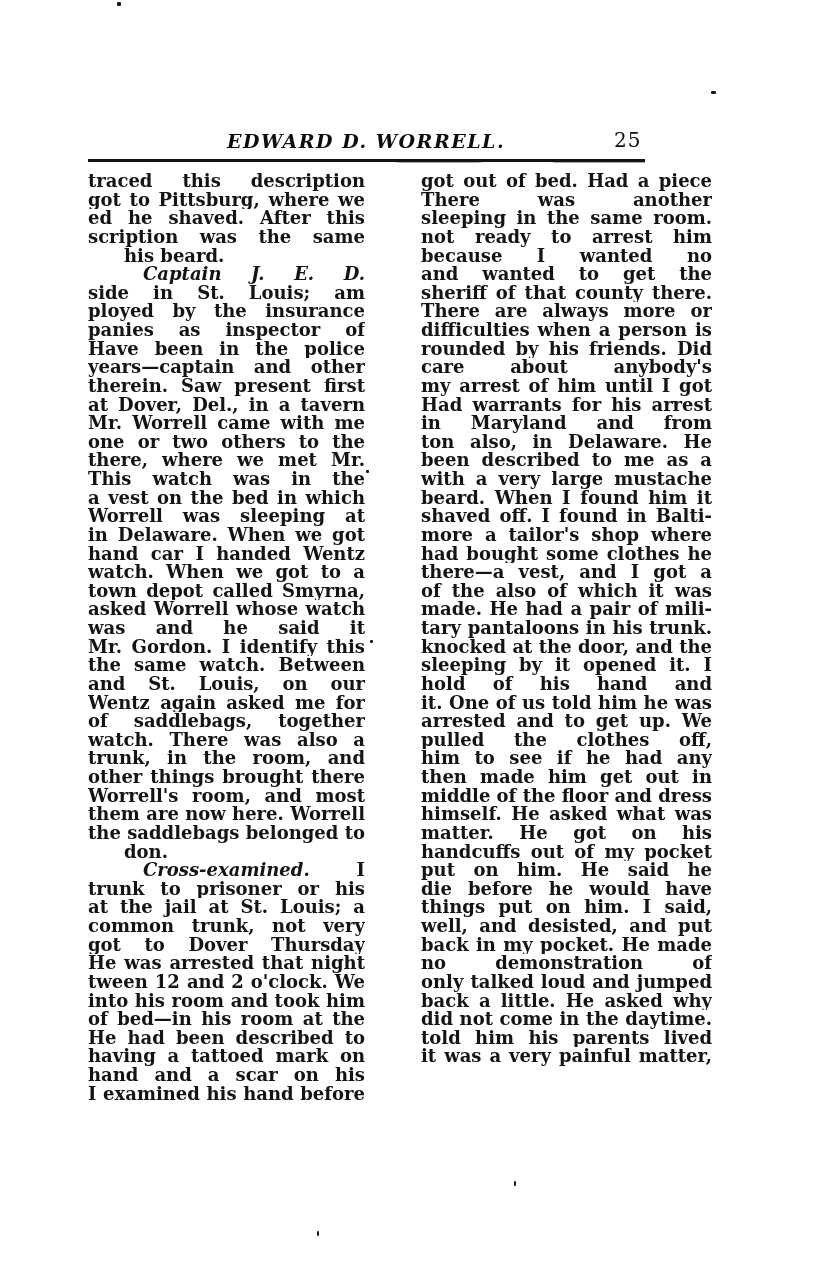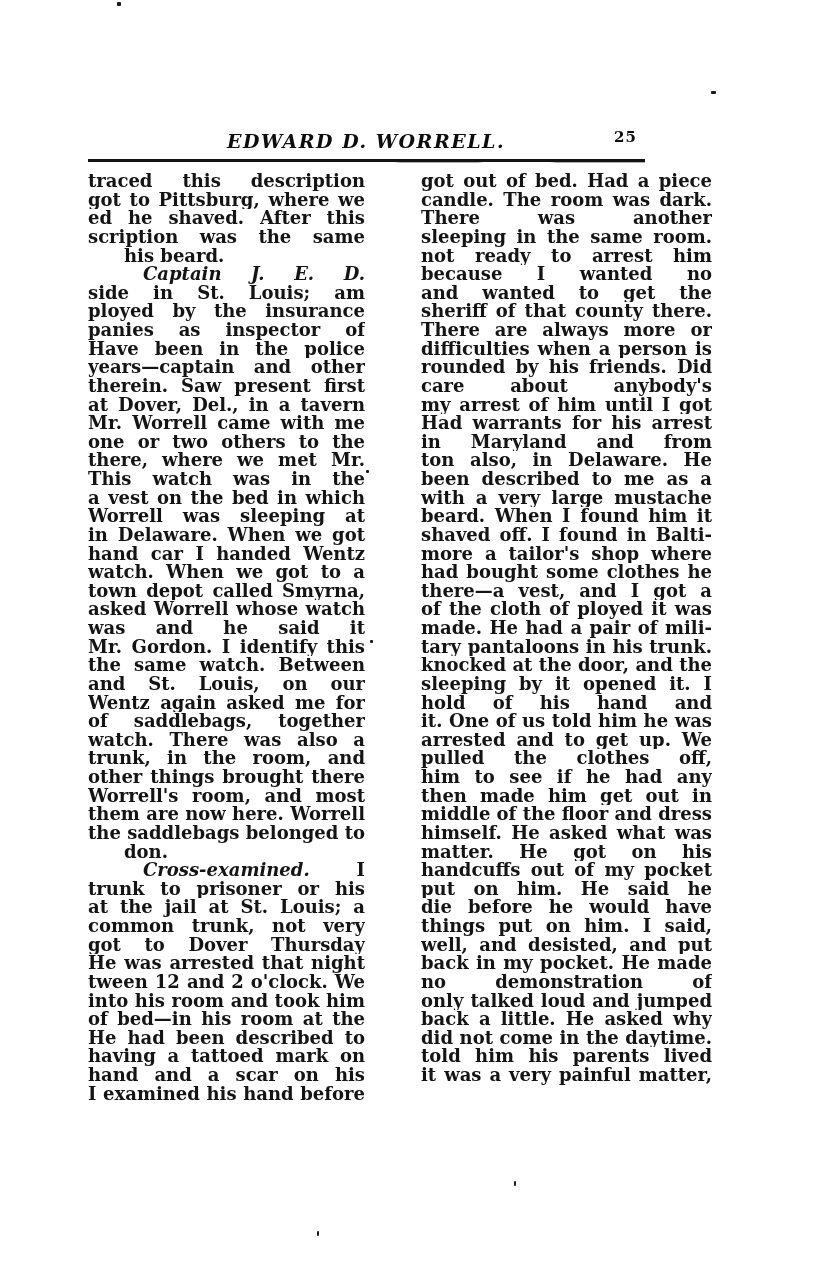--- a/index.html
+++ b/index.html
@@ -14,21 +14,21 @@
 
   .header-title {
     position:absolute; left:88px; top:130px; width:556px;
     text-align:center;
     font-style:italic; font-weight:700;
     font-size:19px; letter-spacing:1.5px;
     color:#0d0d0d;
   }
   .page-number {
     position:absolute; left:614px; top:128px;
-    font-size:15px; font-weight:700; letter-spacing:1px;
+    font-size:20px; font-weight:400; letter-spacing:1px;
     color:#0d0d0d;
   }
   .rule {
     position:absolute; left:88px; top:159px; width:557px; height:3px;
     background:#131313;
   }
   .rule:after{
     content:""; position:absolute; left:0; top:3px; width:100%; height:1px;
     background:linear-gradient(90deg, transparent 0 55%, #131313 56% 70%, transparent 71% 83%, #131313 84% 100%);
     opacity:.35;
@@ -125,21 +125,20 @@
       <div class="line">into his room and took him out</div>
       <div class="line">of bed—in his room at the hotel.</div>
       <div class="line">He had been described to me as</div>
       <div class="line">having a tattoed mark on his</div>
       <div class="line">hand and a scar on his cheek.</div>
       <div class="line">I examined his hand before he</div>
     </div>
 
   <div class="col col-right">
       <div class="line">got out of bed. Had a piece of</div>
-      <div class="line">candle. The room was dark.</div>
       <div class="line">There was another gentleman</div>
       <div class="line">sleeping in the same room. Was</div>
       <div class="line">not ready to arrest him before,</div>
       <div class="line">because I wanted no difficulty,</div>
       <div class="line">and wanted to get the deputy</div>
       <div class="line">sheriff of that county there.</div>
       <div class="line">There are always more or less</div>
       <div class="line">difficulties when a person is sur-</div>
       <div class="line">rounded by his friends. Did not</div>
       <div class="line">care about anybody's knowing of</div>
@@ -147,21 +146,21 @@
       <div class="line">Had warrants for his arrest both</div>
       <div class="line">in Maryland and from Wilming-</div>
       <div class="line">ton also, in Delaware. He had</div>
       <div class="line">been described to me as a man</div>
       <div class="line">with a very large mustache and</div>
       <div class="line">beard. When I found him it was</div>
       <div class="line">shaved off. I found in Balti-</div>
       <div class="line">more a tailor's shop where he</div>
       <div class="line">had bought some clothes he got</div>
       <div class="line">there—a vest, and I got a piece</div>
-      <div class="line">of the cloth of ployed it was</div>
+      <div class="line">of the also of which it was</div>
       <div class="line">made. He had a pair of mili-</div>
       <div class="line">tary pantaloons in his trunk. We</div>
       <div class="line">knocked at the door, and the man</div>
       <div class="line">sleeping by it opened it. I took</div>
       <div class="line">hold of his hand and examined</div>
       <div class="line">it. One of us told him he was</div>
       <div class="line">arrested and to get up. We</div>
       <div class="line">pulled the clothes off, examined</div>
       <div class="line">him to see if he had any gave;</div>
       <div class="line">then made him get out in the</div>

